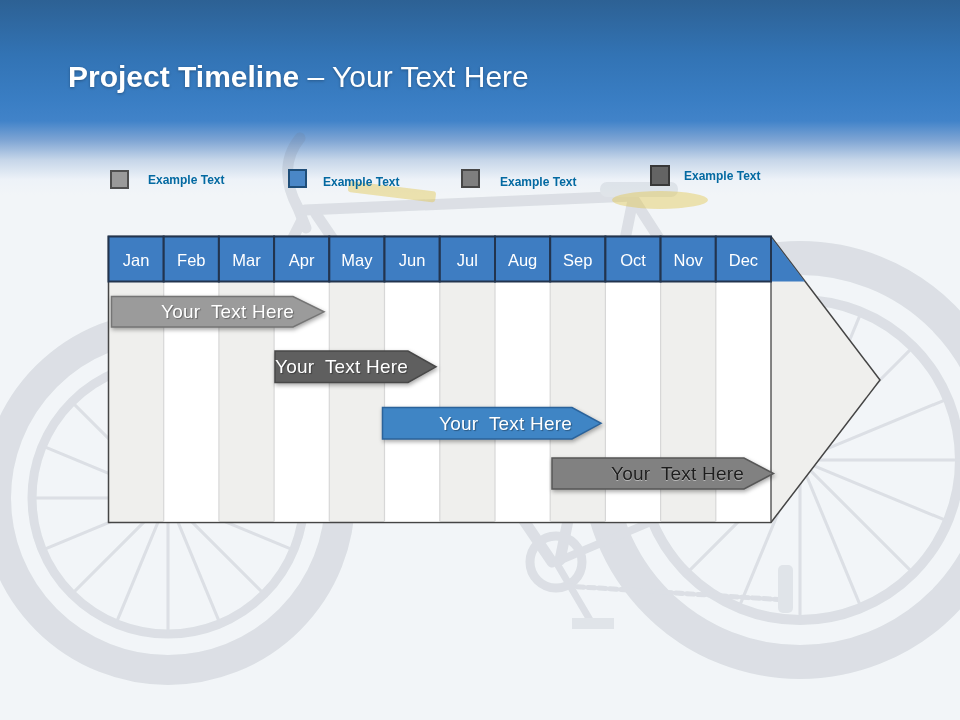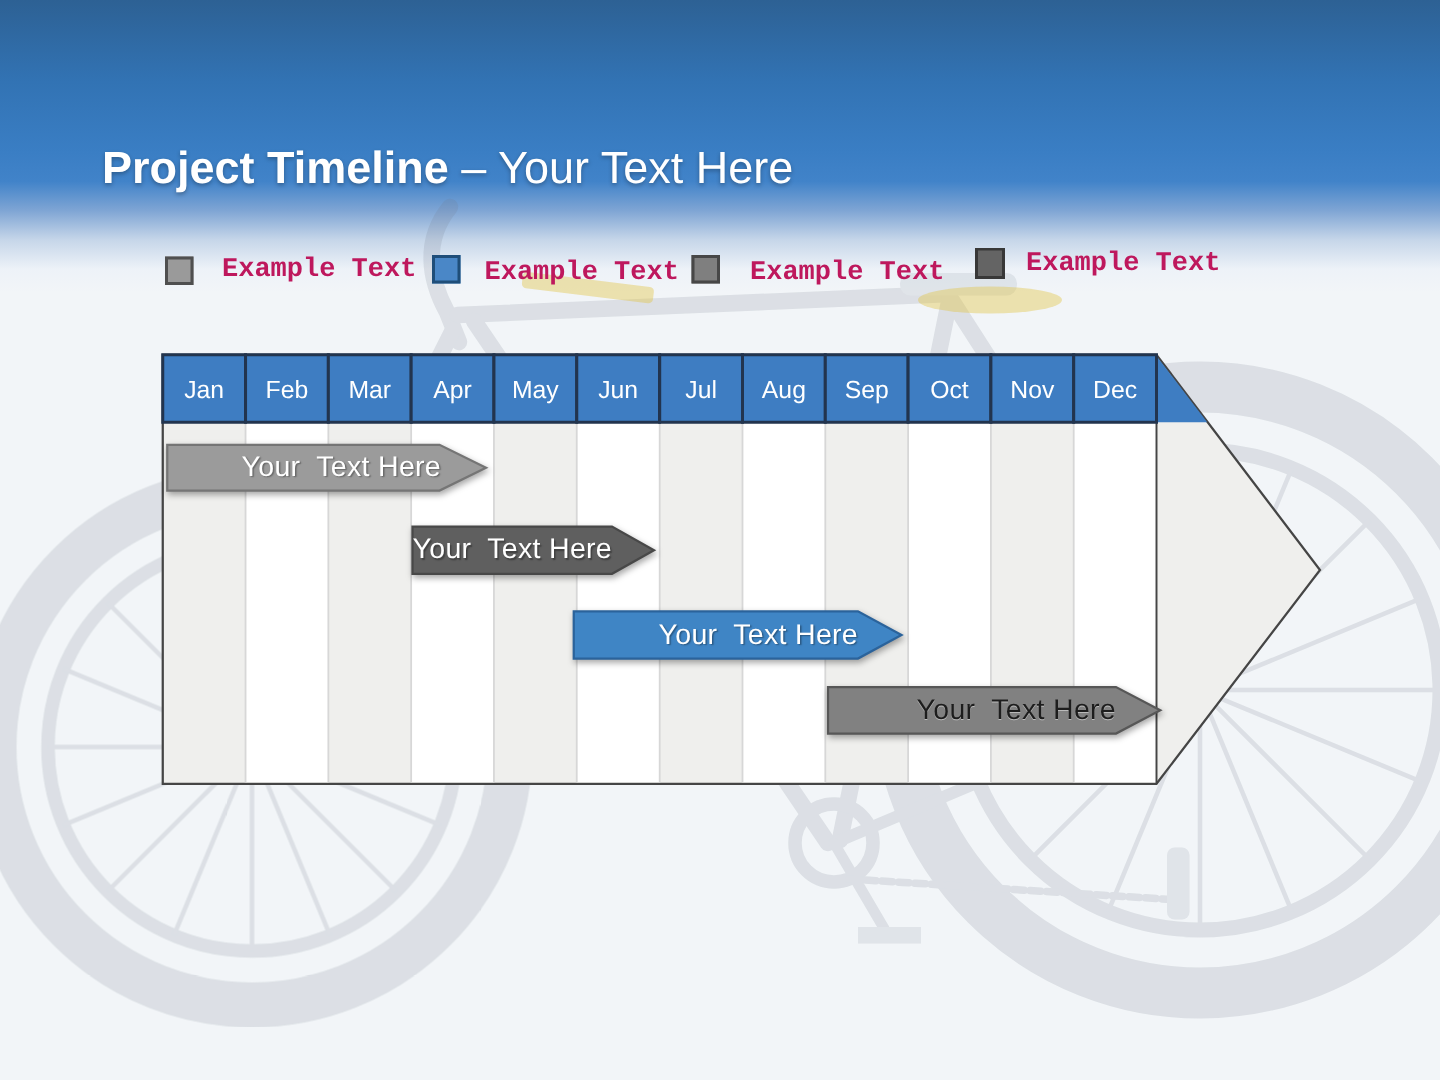--- a/index.html
+++ b/index.html
@@ -2,30 +2,30 @@
 <html><head>
 <meta charset="utf-8">
 <style>
   html,body{margin:0;padding:0;background:#e8e8e8;}
   .slide{position:relative;width:960px;height:720px;overflow:hidden;
          background:#F2F5F8;font-family:"Liberation Sans",sans-serif;}
   .header-band{position:absolute;left:0;top:0;width:960px;height:195px;
     background:linear-gradient(180deg,#2D6194 0%,#3273B4 28%,#3A7EC4 52%,#4183C9 62%,
                #7FA5D4 72%,#C6D6E9 82%,#EDF2F8 92%,#F2F5F8 100%);}
   .title{position:absolute;left:68px;top:60px;font-size:30px;color:#fff;
-         text-shadow:0 1px 3px rgba(0,0,0,.30);white-space:pre;margin-top:36px;}
+         text-shadow:0 1px 3px rgba(0,0,0,.30);white-space:pre;}
   .title .bold{font-weight:700;}
   .title .light{font-weight:400;}
   .legend-item{position:absolute;display:flex;align-items:center;}
   .swatch{display:inline-block;width:19px;height:19px;box-sizing:border-box;}
   .sw1{border:2px solid #4F4F4F;}
   .sw2{border:2px solid #1F4E79;}
   .sw3{border:2px solid #474747;}
   .sw4{border:2px solid #383838;}
-  .legend-label{font-size:18px;font-weight:700;color:#be185d;font-family:Liberation Mono, monospace;}
+  .legend-label{font-size:12px;font-weight:700;color:#0369a1;}
   svg.canvas{position:absolute;left:0;top:0;}
   .bar-shape{filter:drop-shadow(1.5px 2px 2px rgba(0,0,0,.35));}
   .month-label{font-size:16.5px;fill:#ffffff;}
   .bar-label{position:absolute;font-size:19px;text-align:right;white-space:pre;
              text-shadow:1px 1px 1px rgba(0,0,0,.35);letter-spacing:.2px;}
   .bar-label.dark{text-shadow:0 1px 0 rgba(255,255,255,.45);}
 </style>
 </head>
 <body>
 

